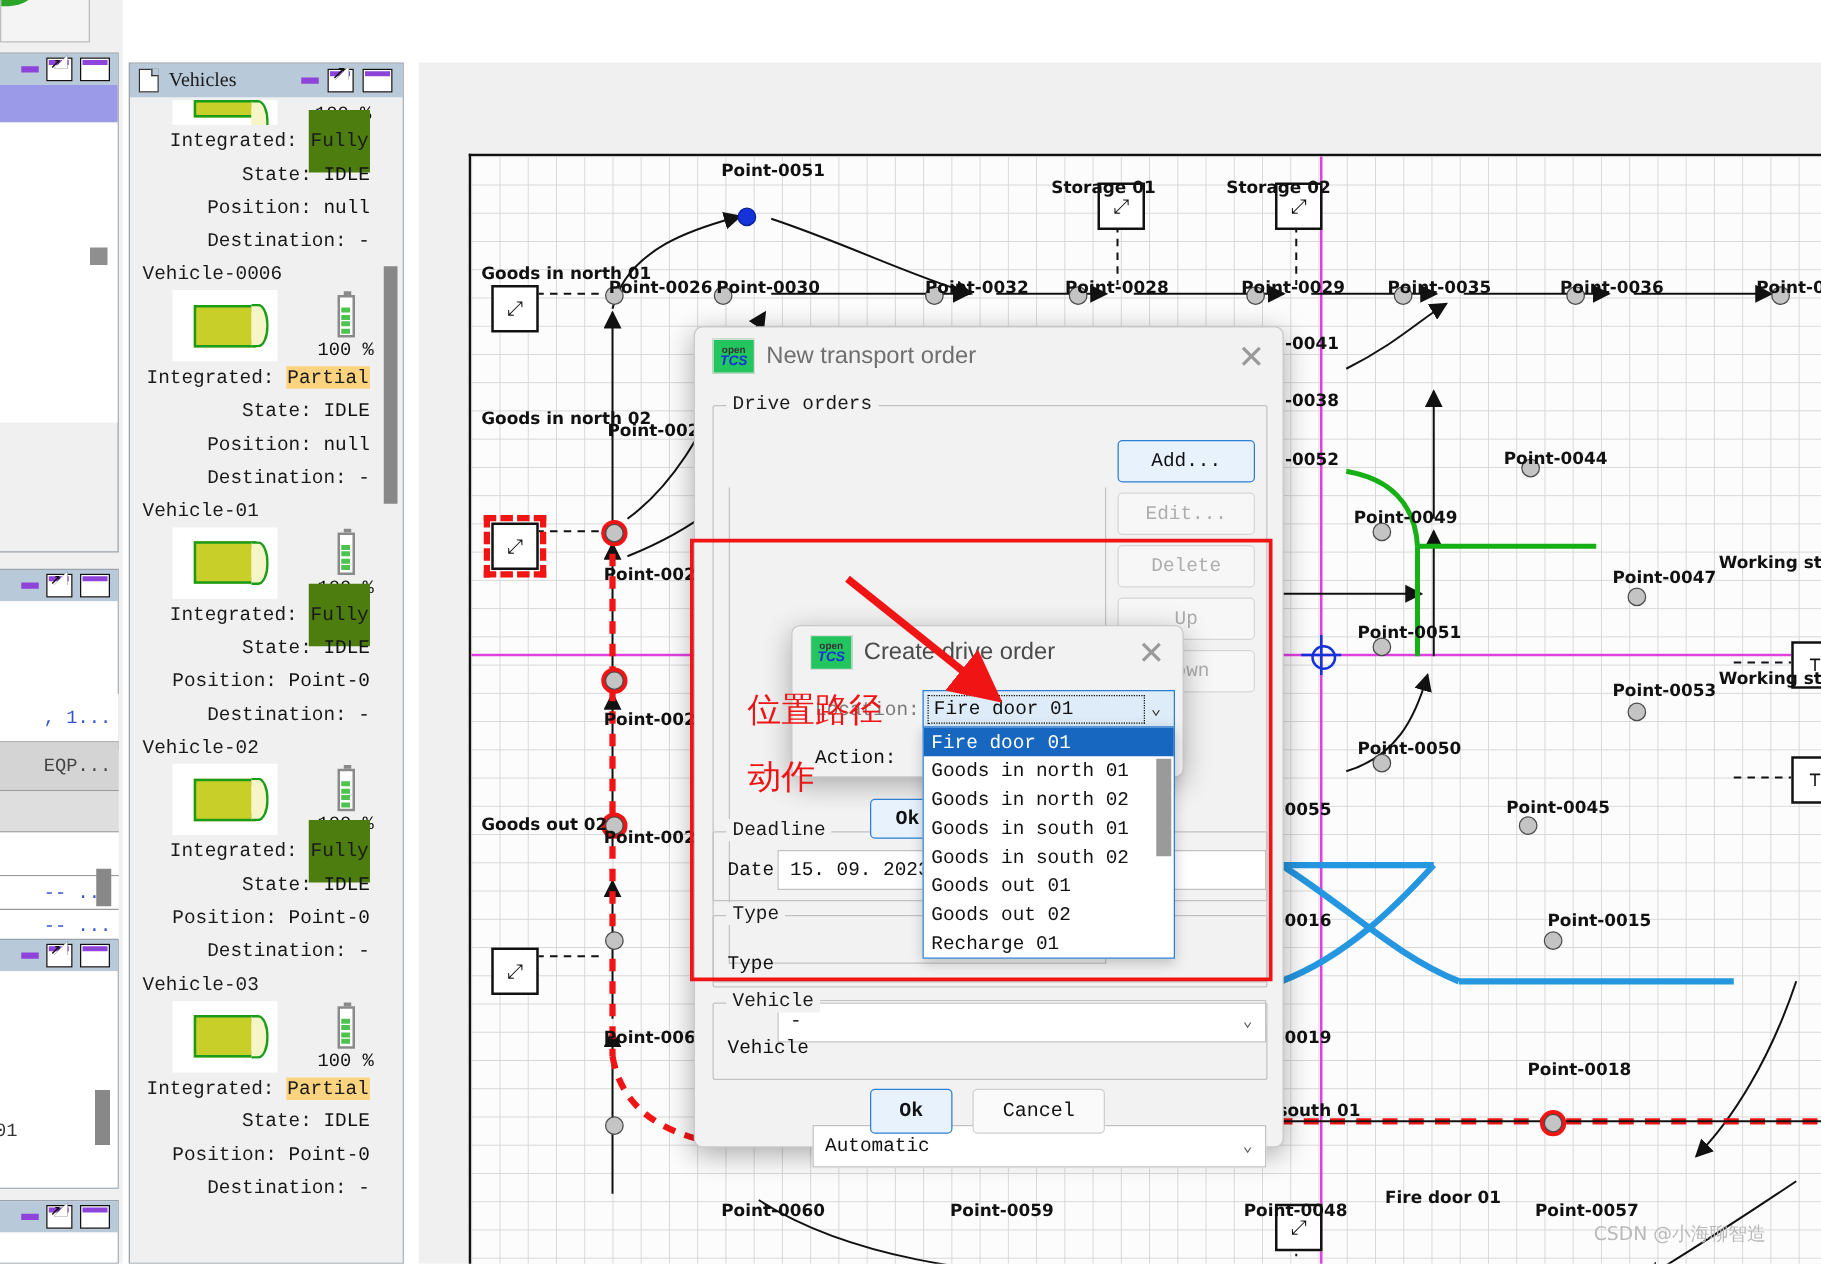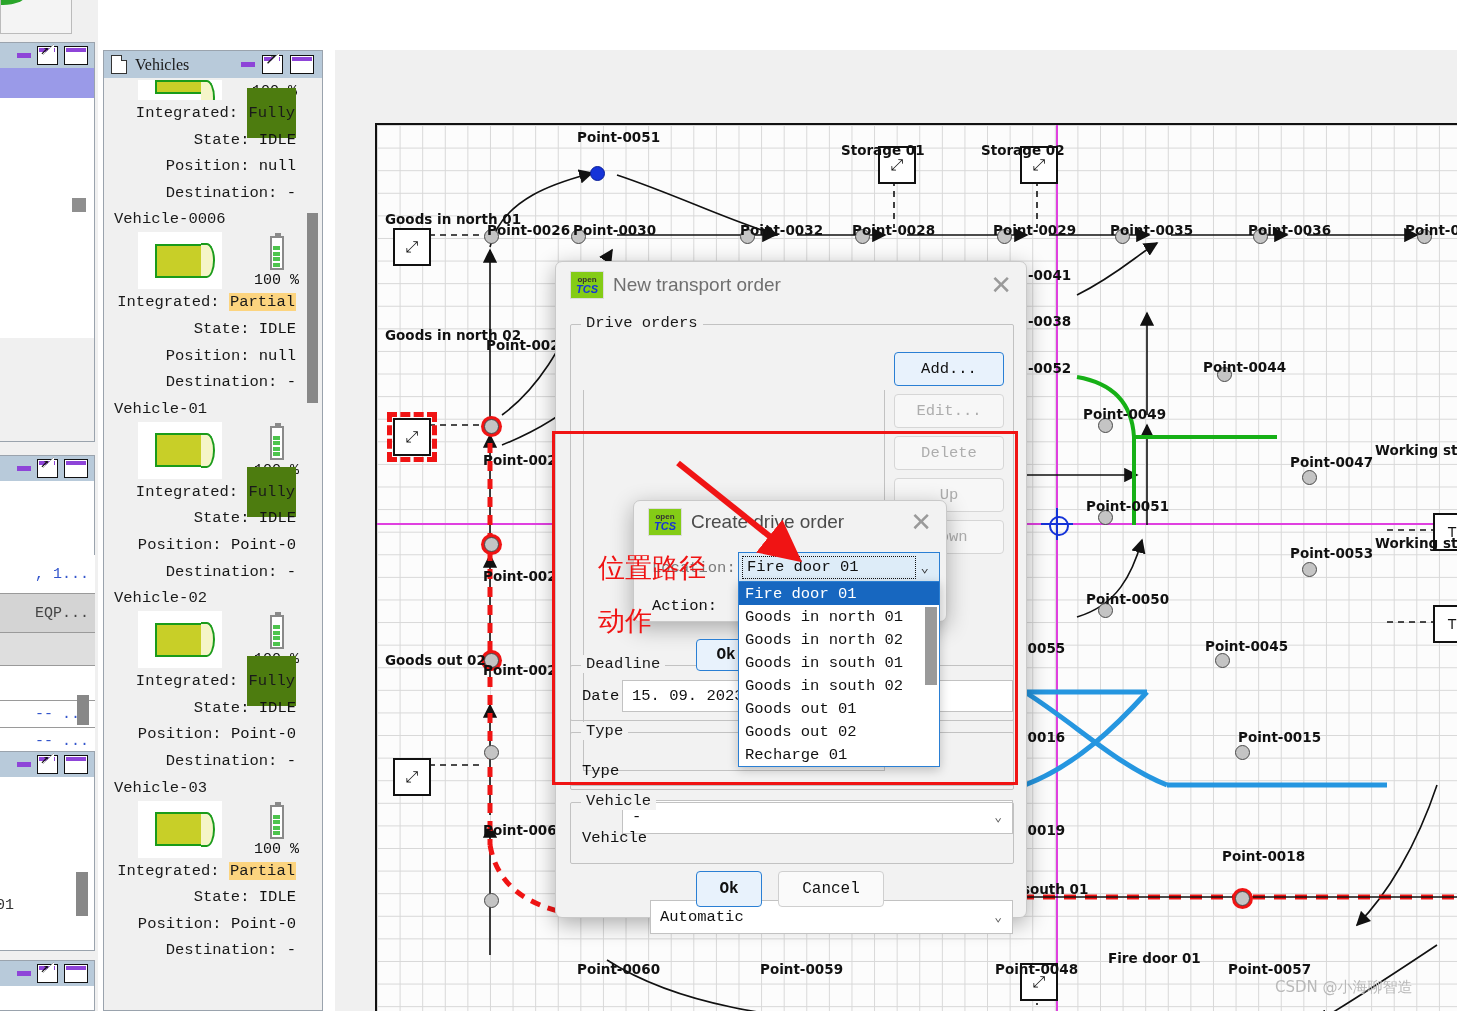--- a/index.html
+++ b/index.html
@@ -75,21 +75,21 @@
   .locbox.sel{outline:5px dashed #f01414;outline-offset:1px;}
   #ruler0{position:absolute;left:1055px;top:88px;font-size:13px;color:#111;}
   #rulerbox{position:absolute;left:344px;top:497px;width:12px;height:8px;border:1.5px solid #111;background:#fff;}
 
   
   #newOrder{position:absolute;left:555px;top:261px;width:470px;height:655px;
             background:#f2f2f2;border:1px solid #c9c9c9;border-radius:7px;
             box-shadow:0 6px 22px rgba(0,0,0,.32);}
   .dlg-title{display:flex;align-items:center;height:46px;padding:0 14px;font-size:19px;color:#6f6f6f;
              font-family:"Liberation Sans",sans-serif;}
-  .tcslogo{width:32px;height:26px;background:#84cc16;border:1px solid #dcdcdc;margin-right:9px;
+  .tcslogo{width:32px;height:26px;background:#22c55e;border:1px solid #dcdcdc;margin-right:9px;
            display:flex;flex-direction:column;align-items:center;justify-content:center;line-height:1;}
   .tcslogo b{font-size:8px;color:#333;font-family:"Liberation Sans",sans-serif;font-weight:700;}
   .tcslogo i{font-size:11px;color:#1533d8;font-style:italic;font-weight:700;font-family:"Liberation Sans",sans-serif;}
   .dlg-x{margin-left:auto;font-size:26px;color:#9a9a9a;cursor:pointer;line-height:1;font-family:"Liberation Sans",sans-serif;}
   .group{position:absolute;border:1px solid #c2c2c2;border-radius:2px;}
   .group > legend, .glabel{position:absolute;top:-11px;left:10px;background:#f2f2f2;padding:0 5px;
             font-size:15.5px;color:#1a1a1a;font-family:"Liberation Mono",monospace;}
   .tblhdr{display:flex;background:#fff;border:1px solid #c2c2c2;height:40px;align-items:center;}
   .tblhdr div{font-size:15.5px;color:#111;padding-left:12px;}
   .sbtn{width:108px;height:32px;border:1px solid #d6d6d6;background:#f7f7f7;border-radius:4px;

